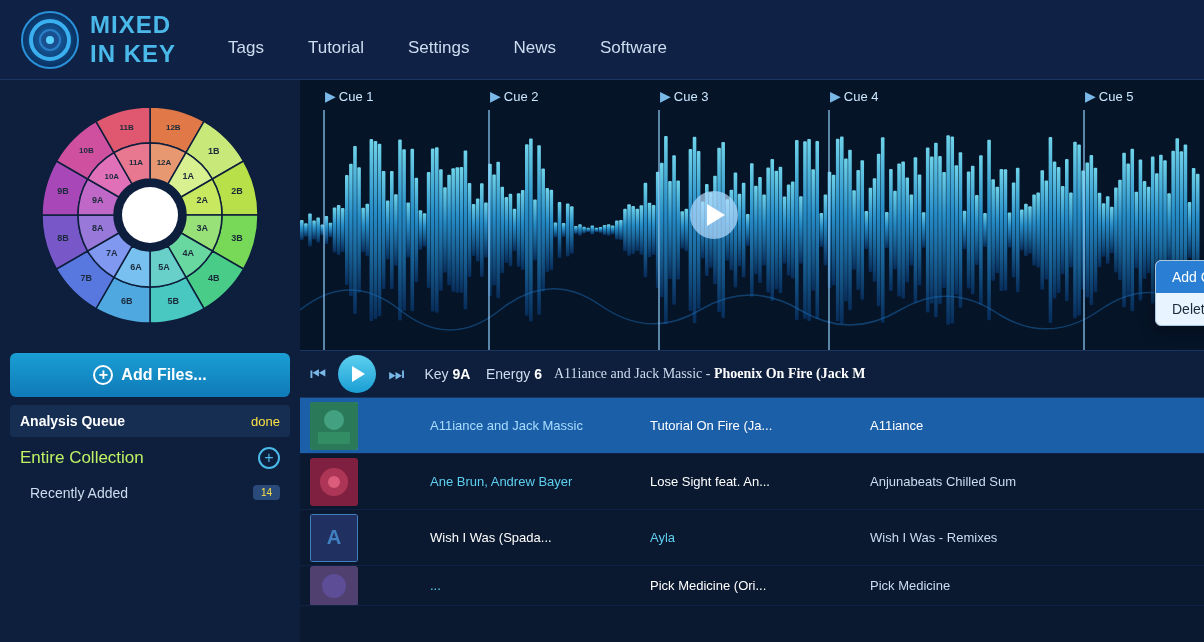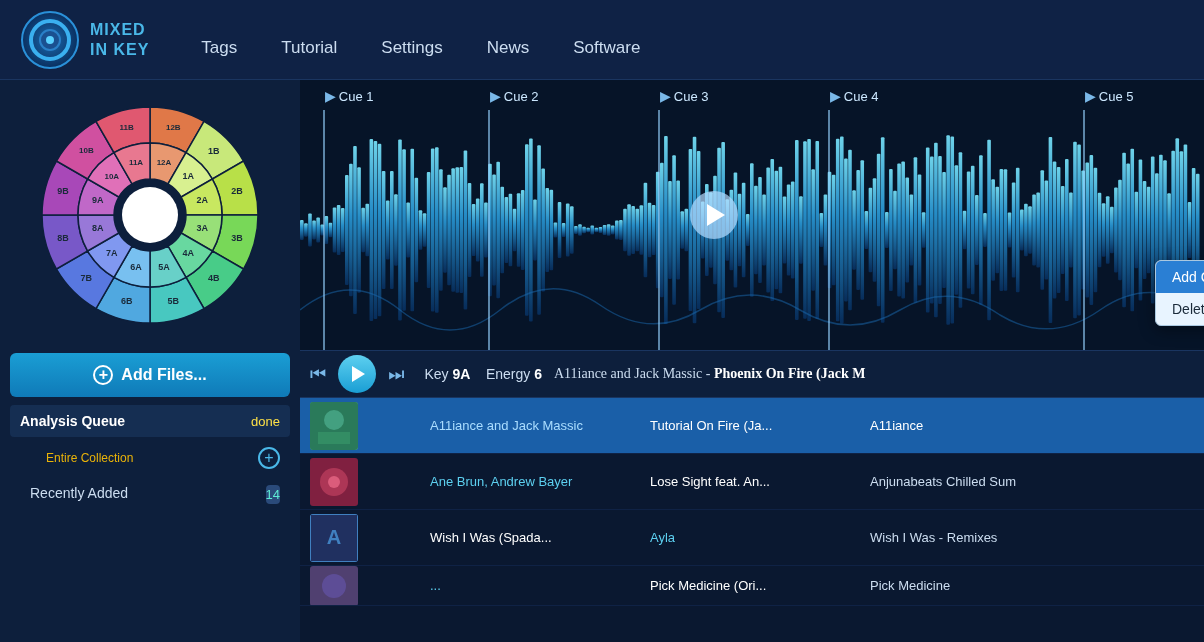--- a/index.html
+++ b/index.html
@@ -25,21 +25,21 @@
       display: flex;
       align-items: center;
       gap: 10px;
       margin-right: 30px;
     }
     .logo-ring {
       width: 60px;
       height: 60px;
     }
     .logo-text {
-      font-size: 16px;
+      font-size: 24px;
       font-weight: 700;
       color: #4ab8e8;
       line-height: 1.2;
       letter-spacing: 1px;
     }
     .logo-text span {
       display: block;
     }
     .nav {
       display: flex;
@@ -139,23 +139,22 @@
       font-size: 13px;
       color: #fde047;
     }
     .collection-row {
       display: flex;
       align-items: center;
       justify-content: space-between;
       padding: 8px 10px;
     }
     .collection-label {
-      font-size: 12px;
-      color: #eab308;
-      margin-left: 26px;
+      font-size: 17px;
+      color: #bef264;
     }
     .plus-btn {
       width: 22px;
       height: 22px;
       border: 2px solid #4ab8e8;
       border-radius: 50%;
       display: flex;
       align-items: center;
       justify-content: center;
       color: #4ab8e8;
@@ -167,24 +166,24 @@
       align-items: flex-start;
       justify-content: space-between;
       padding: 8px 10px 8px 20px;
     }
     .recently-added-label {
       font-size: 14px;
       color: #ccddf0;
     }
     .badge {
       background: #2a4a7a;
-      color: #5eead4;
+      color: #fde047;
       border-radius: 4px;
-      padding: 2px 0;
-      font-size: 13px;
+      padding: 2px 8px;
+      font-size: 10px;
     }
 
     
     .content {
       flex: 1;
       display: flex;
       flex-direction: column;
       background: #0a1830;
       overflow: hidden;
     }

